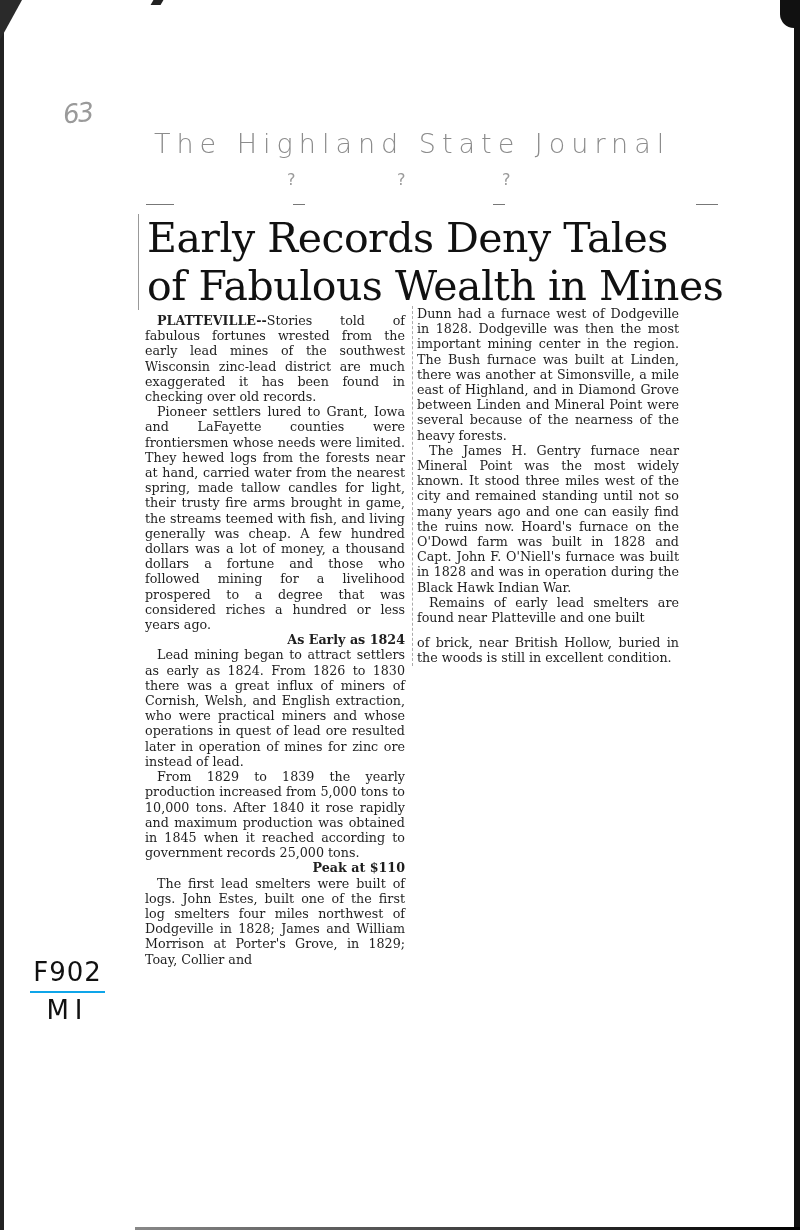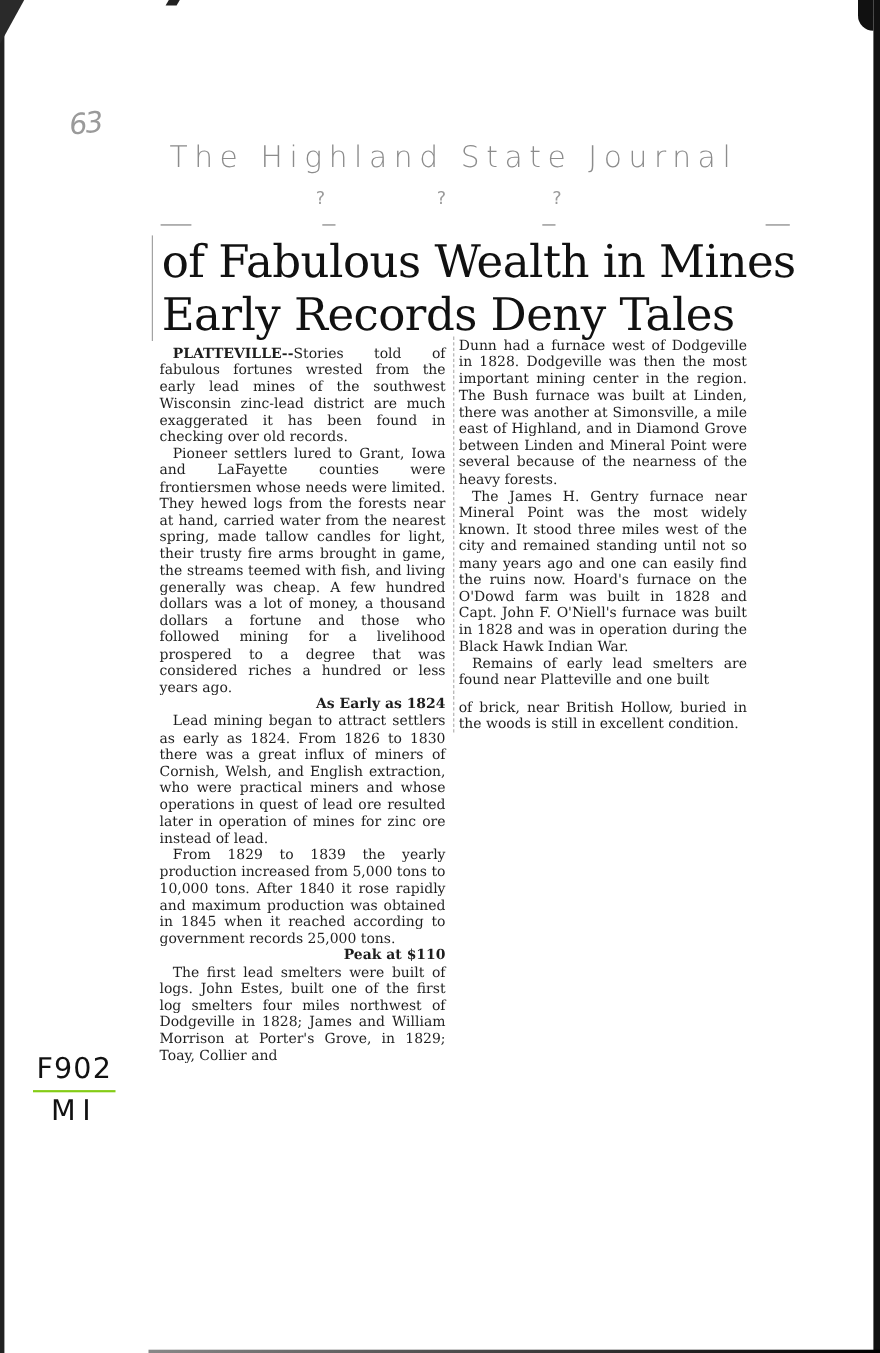--- a/index.html
+++ b/index.html
@@ -63,21 +63,21 @@
     .col p.noindent { text-indent: 0; }
     .credit { text-align: center; font-weight: bold; font-size: 11.5px; letter-spacing: 0.4px; }
     .subhead { text-align: right; font-weight: bold; margin: 0; }
     .dateline { font-weight: bold; }
     .gap { height: 10px; }
     .hand-call-number {
       position: absolute; left: 30px; top: 955px; width: 75px;
       font-family: "DejaVu Sans", sans-serif; font-size: 26px; color: #111;
       text-align: center; line-height: 34px;
     }
-    .hand-call-number .top { border-bottom: 2px solid #84cc16; padding-bottom: 2px; letter-spacing: 1px; }
+    .hand-call-number .top { border-bottom: 2px solid #0ea5e9; padding-bottom: 2px; letter-spacing: 1px; }
     .hand-call-number .bottom { letter-spacing: 6px; }
   </style>
 </head>
 <body>
 
 <div class="scan-edge-left"></div>
 <div class="scan-corner-tl"></div>
 <div class="scan-notch-top"></div>
 <div class="scan-edge-right"></div>
 <div class="scan-corner-tr"></div>
@@ -90,22 +90,22 @@
 <span class="query-marks" style="left:287px">?</span>
 <span class="query-marks" style="left:397px">?</span>
 <span class="query-marks" style="left:502px">?</span>
 
 <div class="rule-stub" style="left:146px;width:28px"></div>
 <div class="rule-stub" style="left:293px;width:12px"></div>
 <div class="rule-stub" style="left:493px;width:12px"></div>
 <div class="rule-stub" style="left:696px;width:22px"></div>
 
 <div class="headline">
+  <div>Early Records Deny Tales</div>
   <div>of Fabulous Wealth in Mines</div>
-  <div>Early Records Deny Tales</div>
 </div>
 
 <div class="col col-left">
   <p><span class="dateline">PLATTEVILLE--</span><span>Stories told of fabulous fortunes wrested from the early lead mines of the southwest Wisconsin zinc-lead district are much exaggerated it has been found in checking over old records.</span></p>
   <p>Pioneer settlers lured to Grant, Iowa and LaFayette counties were frontiersmen whose needs were limited. They hewed logs from the forests near at hand, carried water from the nearest spring, made tallow candles for light, their trusty fire arms brought in game, the streams teemed with fish, and living generally was cheap. A few hundred dollars was a lot of money, a thousand dollars a fortune and those who followed mining for a livelihood prospered to a degree that was considered riches a hundred or less years ago.</p>
   <div class="subhead">As Early as 1824</div>
   <p>Lead mining began to attract settlers as early as 1824. From 1826 to 1830 there was a great influx of miners of Cornish, Welsh, and English extraction, who were practical miners and whose operations in quest of lead ore resulted later in operation of mines for zinc ore instead of lead.</p>
   <p>From 1829 to 1839 the yearly production increased from 5,000 tons to 10,000 tons. After 1840 it rose rapidly and maximum production was obtained in 1845 when it reached according to government records 25,000 tons.</p>
   <div class="subhead">Peak at $110</div>
   <p>The first lead smelters were built of logs. John Estes, built one of the first log smelters four miles northwest of Dodgeville in 1828; James and William Morrison at Porter's Grove, in 1829; Toay, Collier and</p>

